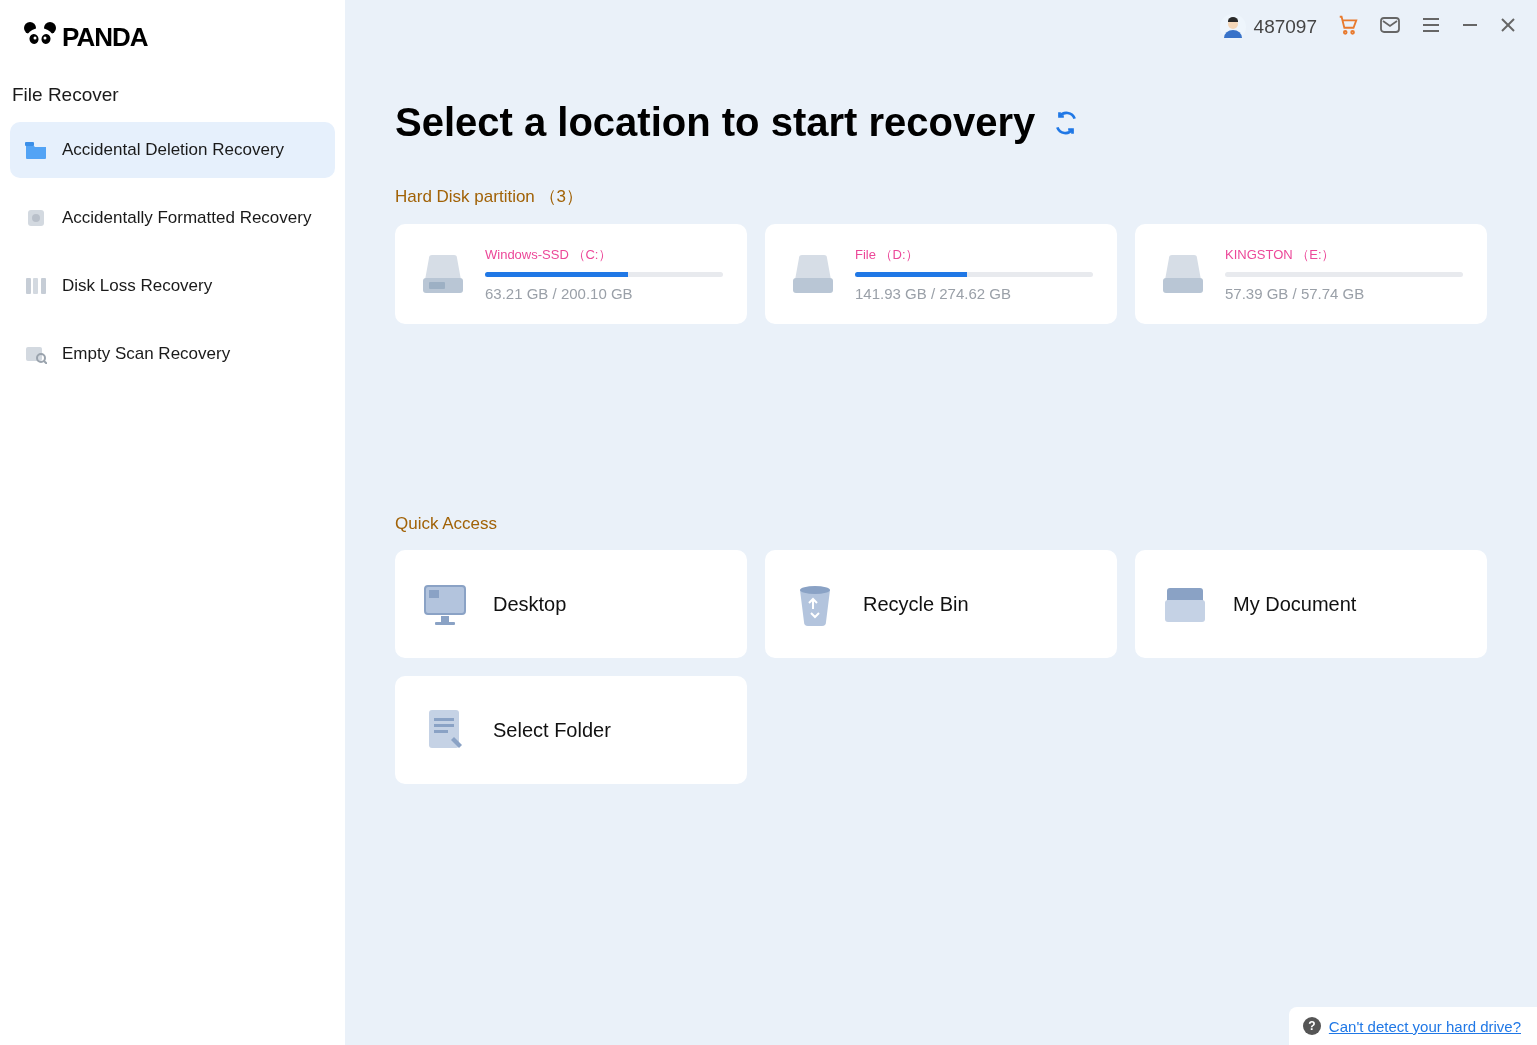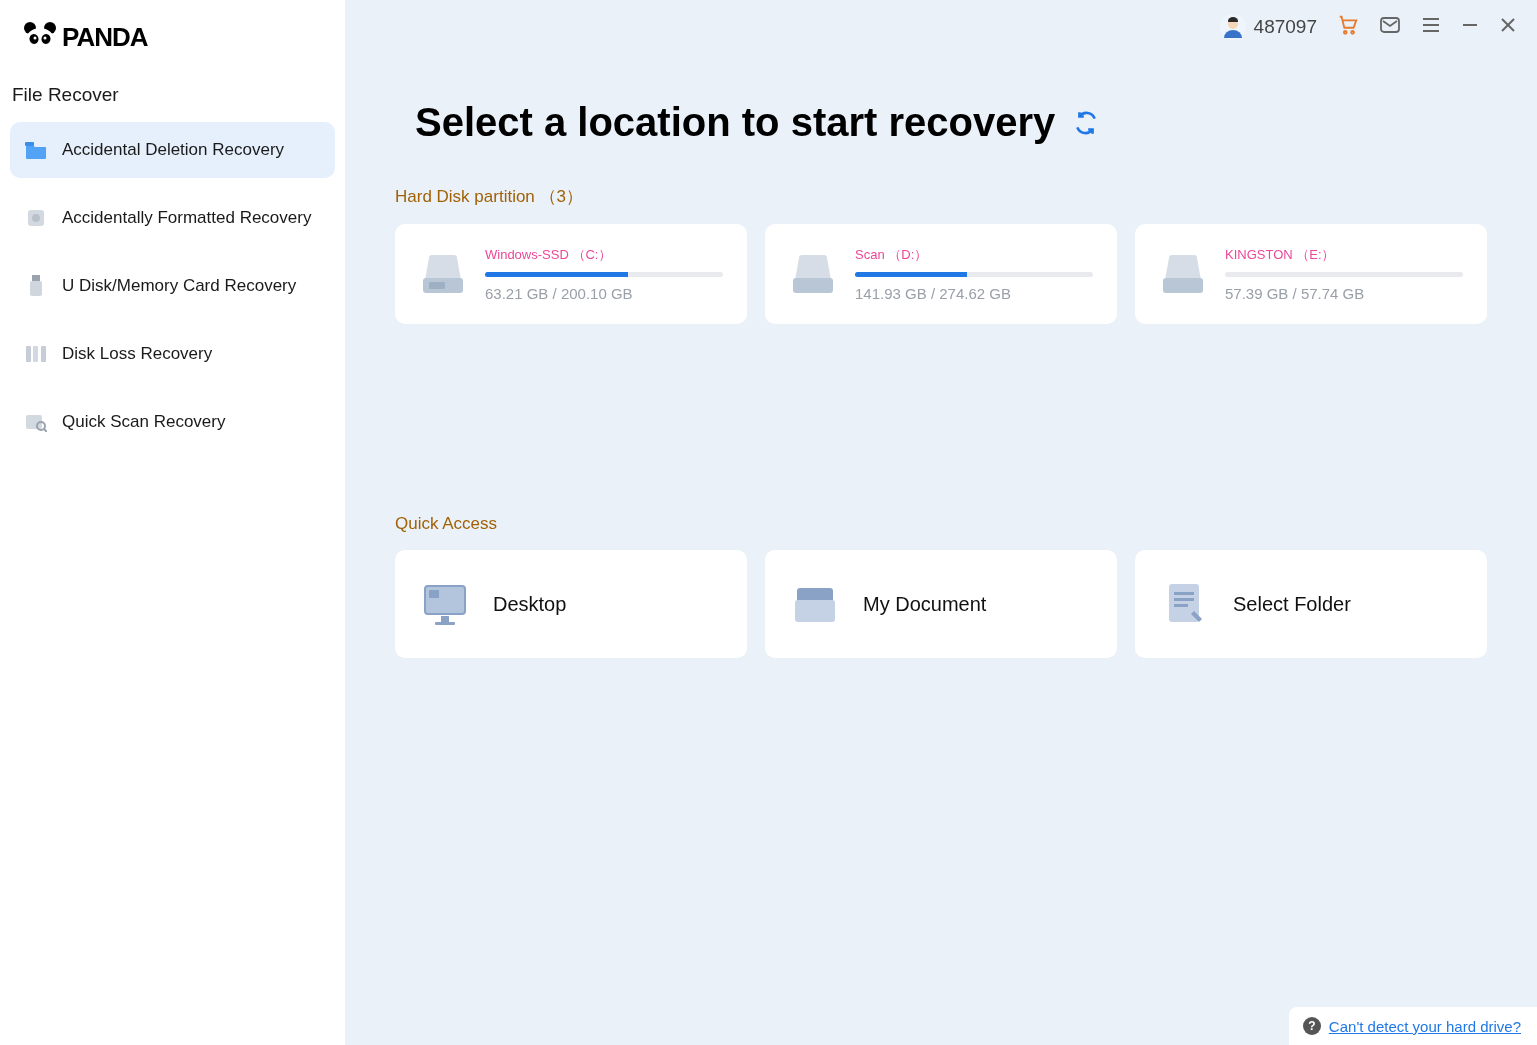--- a/index.html
+++ b/index.html
@@ -9,21 +9,21 @@
     .logo-text { font-size: 26px; font-weight: 900; letter-spacing: -1px; color: #000; }
     .sidebar-heading { font-size: 19px; color: #1a1a1a; padding: 0 0 16px 2px; font-weight: 400; }
     .sidebar-item { display: flex; align-items: center; gap: 14px; padding: 16px 14px; border-radius: 10px; cursor: pointer; font-size: 17px; color: #1a1a1a; margin-bottom: 12px; }
     .sidebar-item.active { background: #e6f0fc; }
     .sidebar-icon { width: 24px; height: 24px; display: flex; align-items: center; justify-content: center; }
     .main { flex: 1; background: #eaf1f9; display: flex; flex-direction: column; position: relative; }
     .titlebar { position: absolute; top: 0; right: 0; display: flex; align-items: center; gap: 20px; padding: 14px 20px; }
     .user-id { display: flex; align-items: center; gap: 8px; font-size: 19px; color: #444; }
     .tb-icon { cursor: pointer; color: #666; }
     .content { padding: 100px 50px 40px 50px; flex: 1; position: relative; }
-    .page-title { font-size: 40px; font-weight: 800; color: #000; display: flex; align-items: center; gap: 18px; margin-left: 20px; }
+    .page-title { font-size: 40px; font-weight: 800; color: #000; display: flex; align-items: center; gap: 18px; }
     .refresh-btn { color: #2078e6; cursor: pointer; }
     .section-label { font-size: 17px; color: #a16207; margin-top: 40px; }
     .cards { display: flex; gap: 18px; margin-top: 16px; }
     .card { background: #fff; border-radius: 10px; width: 352px; padding: 22px 24px; display: flex; align-items: center; gap: 18px; cursor: pointer; }
     .disk-icon { width: 48px; height: 48px; display: flex; align-items: center; justify-content: center; }
     .disk-info { flex: 1; }
     .disk-name { font-size: 13px; color: #ec4899; margin-bottom: 8px; }
     .progress-bg { width: 100%; height: 5px; background: #e8eaee; border-radius: 3px; overflow: hidden; margin-bottom: 8px; }
     .progress-fill { height: 100%; background: #2078e6; }
     .disk-usage { font-size: 15px; color: #9aa0a8; }
@@ -67,29 +67,20 @@
   <div class="sidebar-item">
     <span class="sidebar-icon">
       <svg width="20" height="20" viewBox="0 0 20 20">
           <rect x="2" y="2" width="16" height="16" rx="3" fill="#d3d9e0"></rect>
           <circle cx="10" cy="10" r="4" fill="#b9c0ca"></circle>
         </svg>
     </span>
     <span>Accidentally Formatted Recovery</span>
   </div>
 
-  <div class="sidebar-item">
-    <span class="sidebar-icon">
-      <svg width="14" height="22" viewBox="0 0 14 22">
-          <rect x="3" y="0" width="8" height="6" fill="#9aa3ad"></rect>
-          <rect x="1" y="6" width="12" height="15" rx="2" fill="#cfd6de"></rect>
-        </svg>
-    </span>
-    <span>U Disk/Memory Card Recovery</span>
-  </div>
 
 
   <div class="sidebar-item">
     <span class="sidebar-icon">
       <svg width="22" height="20" viewBox="0 0 22 20">
           <rect x="1" y="2" width="5" height="16" rx="1" fill="#c6cdd6"></rect>
           <rect x="8" y="2" width="5" height="16" rx="1" fill="#d3d9e0"></rect>
           <rect x="16" y="2" width="5" height="16" rx="1" fill="#c6cdd6"></rect>
         </svg>
     </span>
@@ -97,21 +88,21 @@
   </div>
 
   <div class="sidebar-item">
     <span class="sidebar-icon">
       <svg width="22" height="20" viewBox="0 0 22 20">
           <rect x="1" y="3" width="16" height="14" rx="2" fill="#d3d9e0"></rect>
           <circle cx="16" cy="14" r="4" fill="none" stroke="#9aa3ad" stroke-width="2"></circle>
           <line x1="19" y1="17" x2="22" y2="20" stroke="#9aa3ad" stroke-width="2"></line>
         </svg>
     </span>
-    <span>Quick Scan Recovery</span>
+    <span>Empty Scan Recovery</span>
   </div>
 </div>
 
 <div class="main">
   <div class="titlebar">
     <div class="user-id">
       <svg width="26" height="26" viewBox="0 0 26 26">
           <circle cx="13" cy="13" r="13" fill="#eef5fc"></circle>
           <circle cx="13" cy="10" r="5" fill="#f5d7b8"></circle>
           <path d="M4 24 a9 8 0 0 1 18 0 Z" fill="#3973c9"></path>
@@ -186,21 +177,21 @@
       </div>
 
       <div class="card">
         <span class="disk-icon">
           <svg width="48" height="48" viewBox="0 0 48 48">
               <path d="M6 30 L10 8 a3 3 0 0 1 3 -3 h22 a3 3 0 0 1 3 3 L42 30 Z" fill="#d6dde6"></path>
               <rect x="4" y="28" width="40" height="15" rx="3" fill="#b9c6d5"></rect>
             </svg>
         </span>
         <div class="disk-info">
-          <div class="disk-name">Scan （D:）</div>
+          <div class="disk-name">File （D:）</div>
           <div class="progress-bg">
               <div class="progress-fill" style="width:47%"></div>
             </div>
           <div class="disk-usage">141.93 GB / 274.62 GB</div>
         </div>
       </div>
 
       <div class="card">
         <span class="disk-icon">
           <svg width="48" height="48" viewBox="0 0 48 48">
@@ -226,20 +217,30 @@
           <svg width="52" height="52" viewBox="0 0 52 52">
               <rect x="6" y="8" width="40" height="28" rx="3" fill="#b3c4dd" stroke="#8aa2c5" stroke-width="2"></rect>
               <rect x="10" y="12" width="10" height="8" fill="#8aa2c5"></rect>
               <rect x="22" y="38" width="8" height="6" fill="#8aa2c5"></rect>
               <rect x="16" y="44" width="20" height="3" rx="1" fill="#8aa2c5"></rect>
             </svg>
         </span>
         <span class="qa-label">Desktop</span>
       </div>
 
+      <div class="qa-card">
+        <span class="qa-icon">
+          <svg width="52" height="52" viewBox="0 0 52 52">
+              <path d="M11 12 L15 44 a4 4 0 0 0 4 4 h14 a4 4 0 0 0 4 -4 L41 12 Z" fill="#b3c4dd"></path>
+              <ellipse cx="26" cy="12" rx="15" ry="4" fill="#8aa2c5"></ellipse>
+              <path d="M20 25 l4 -4 l4 4 M24 21 v10 M30 35 l-4 4 l-4 -4" stroke="#fff" stroke-width="2" fill="none"></path>
+            </svg>
+        </span>
+        <span class="qa-label">Recycle Bin</span>
+      </div>
 
       <div class="qa-card">
         <span class="qa-icon">
           <svg width="52" height="52" viewBox="0 0 52 52">
               <rect x="8" y="10" width="36" height="26" rx="3" fill="#8aa2c5"></rect>
               <rect x="6" y="22" width="40" height="22" rx="3" fill="#c5d2e5"></rect>
             </svg>
         </span>
         <span class="qa-label">My Document</span>
       </div>

